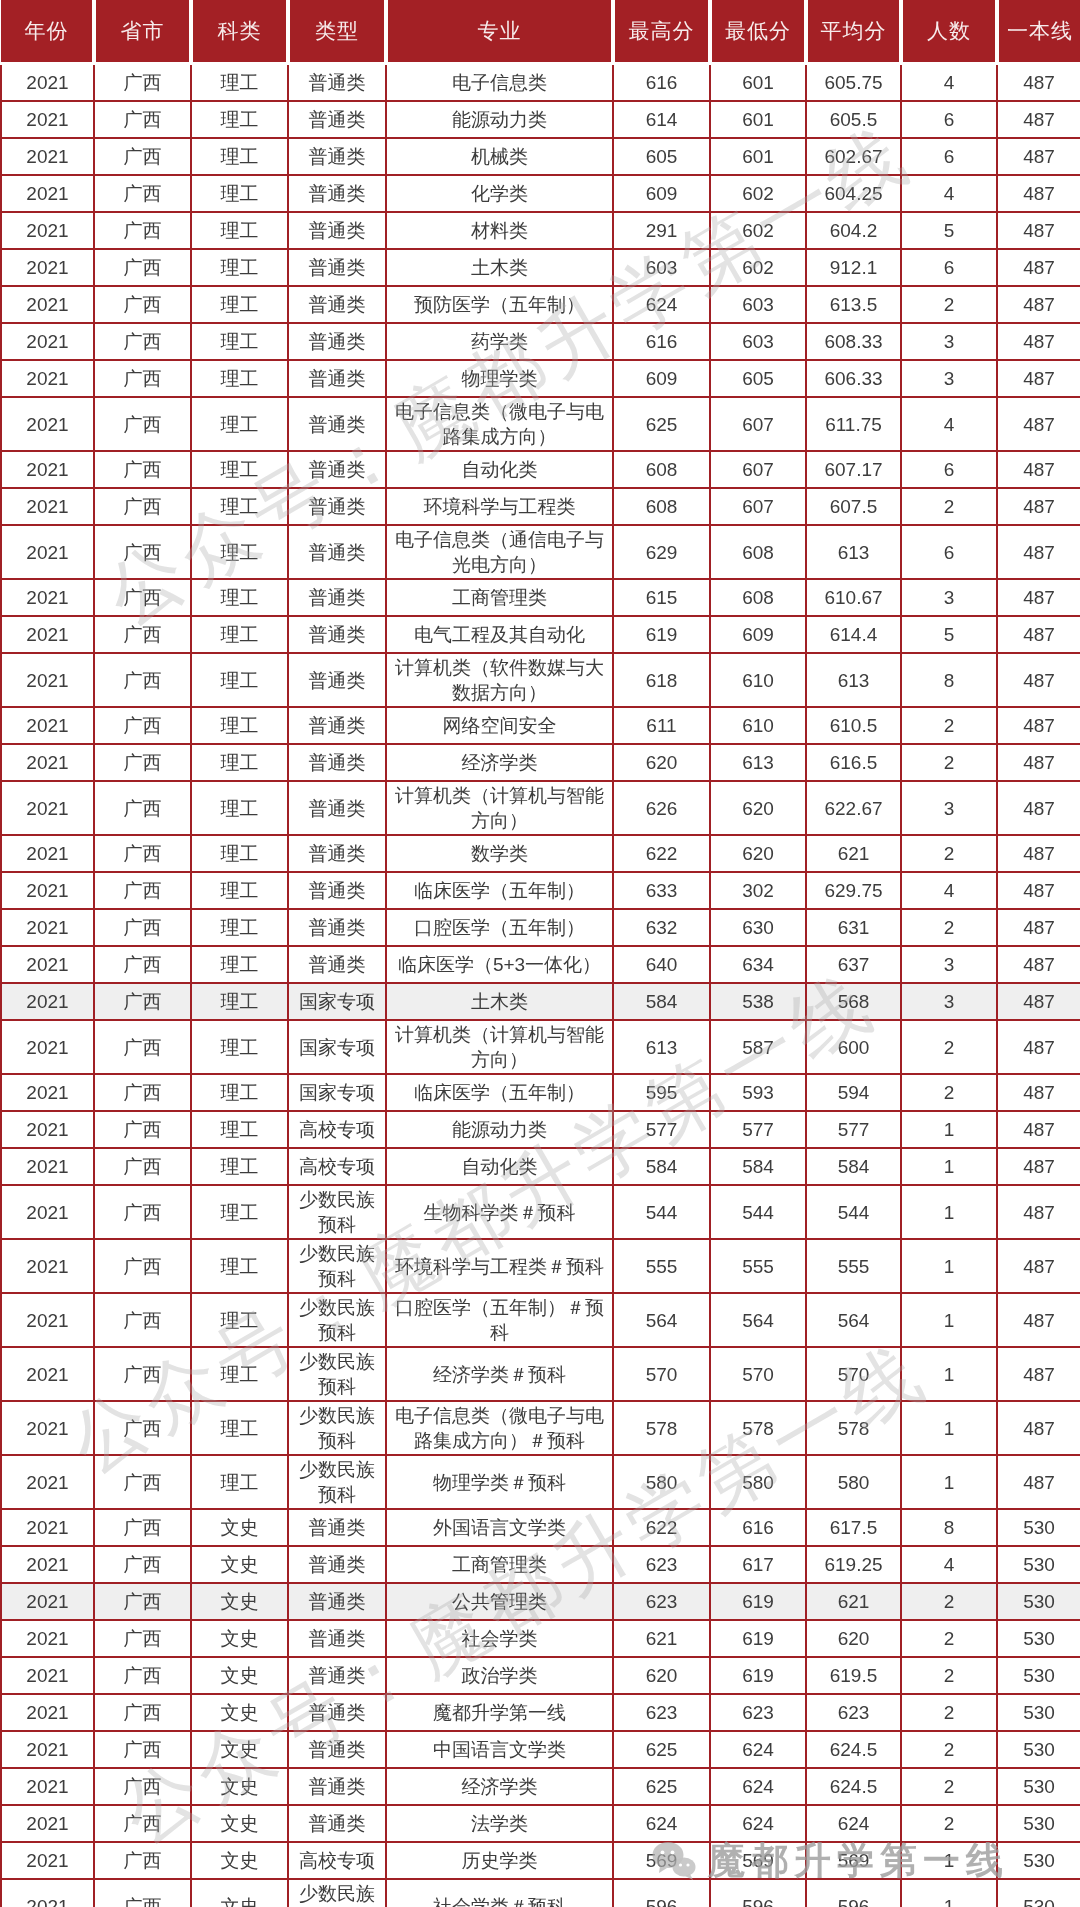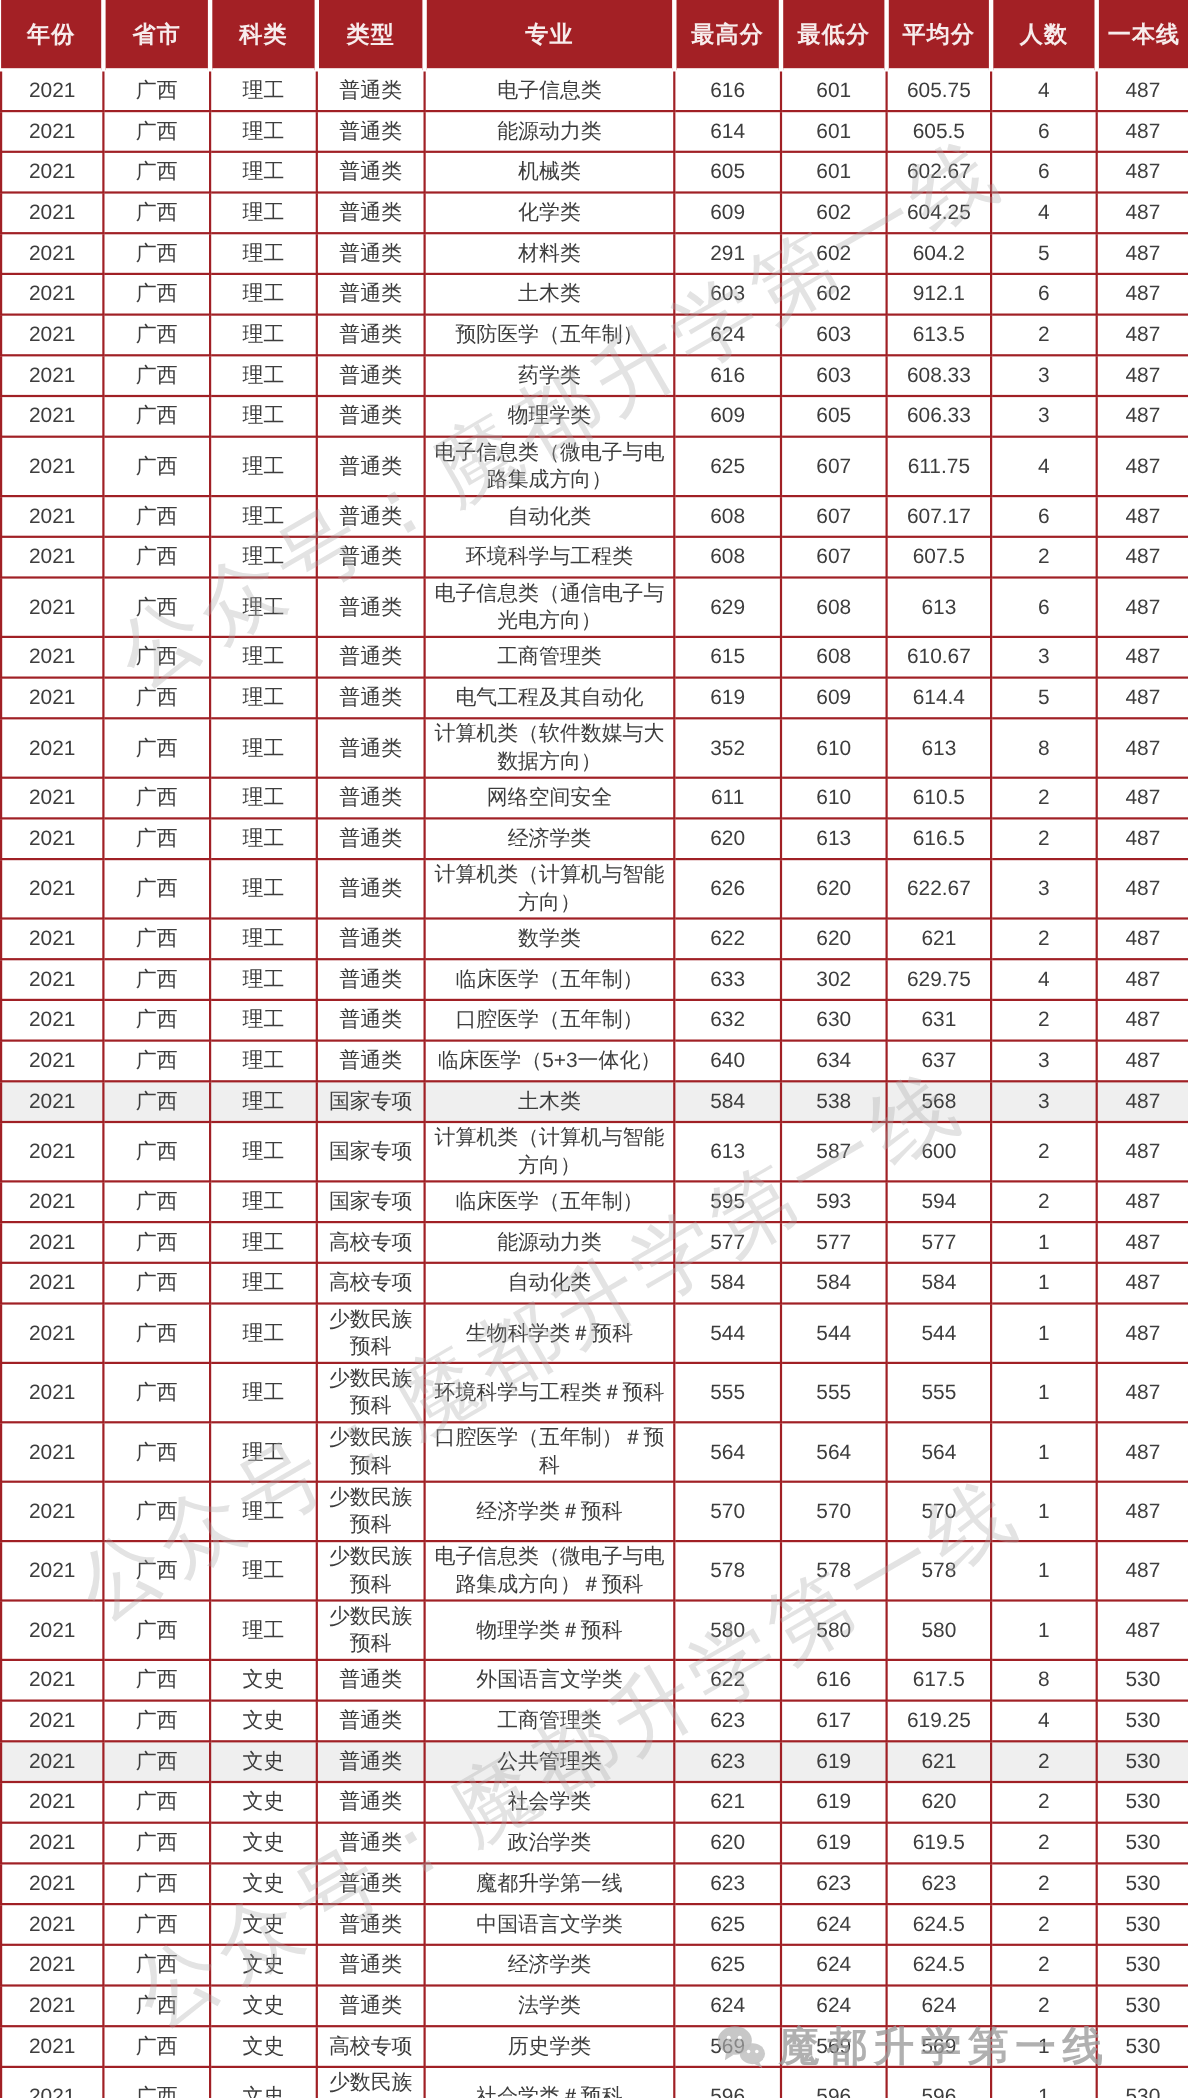--- a/index.html
+++ b/index.html
@@ -14,21 +14,21 @@
 
   table.score-table {
     width: 1080px;
     border-collapse: collapse;
     table-layout: fixed;
   }
   table.score-table th {
     background: #A32025;
     color: #F7ECEC;
     font-size: 21px;
-    font-weight: 700;
+    font-weight: 400;
     height: 62px;
     border-left: 4px solid #ffffff;
     border-bottom: 3px solid #ffffff;
     padding: 0 2px;
     letter-spacing: 1px;
   }
   table.score-table th:first-child { border-left: none; }
   table.score-table td {
     border: 2px solid #A02025;
     color: #3D3D3D;
@@ -292,21 +292,21 @@
           <td>614.4</td>
           <td>5</td>
           <td>487</td>
         </tr>
         <tr>
           <td>2021</td>
           <td>广西</td>
           <td>理工</td>
           <td>普通类</td>
           <td>计算机类（软件数媒与大数据方向）</td>
-          <td>352</td>
+          <td>618</td>
           <td>610</td>
           <td>613</td>
           <td>8</td>
           <td>487</td>
         </tr>
         <tr>
           <td>2021</td>
           <td>广西</td>
           <td>理工</td>
           <td>普通类</td>

